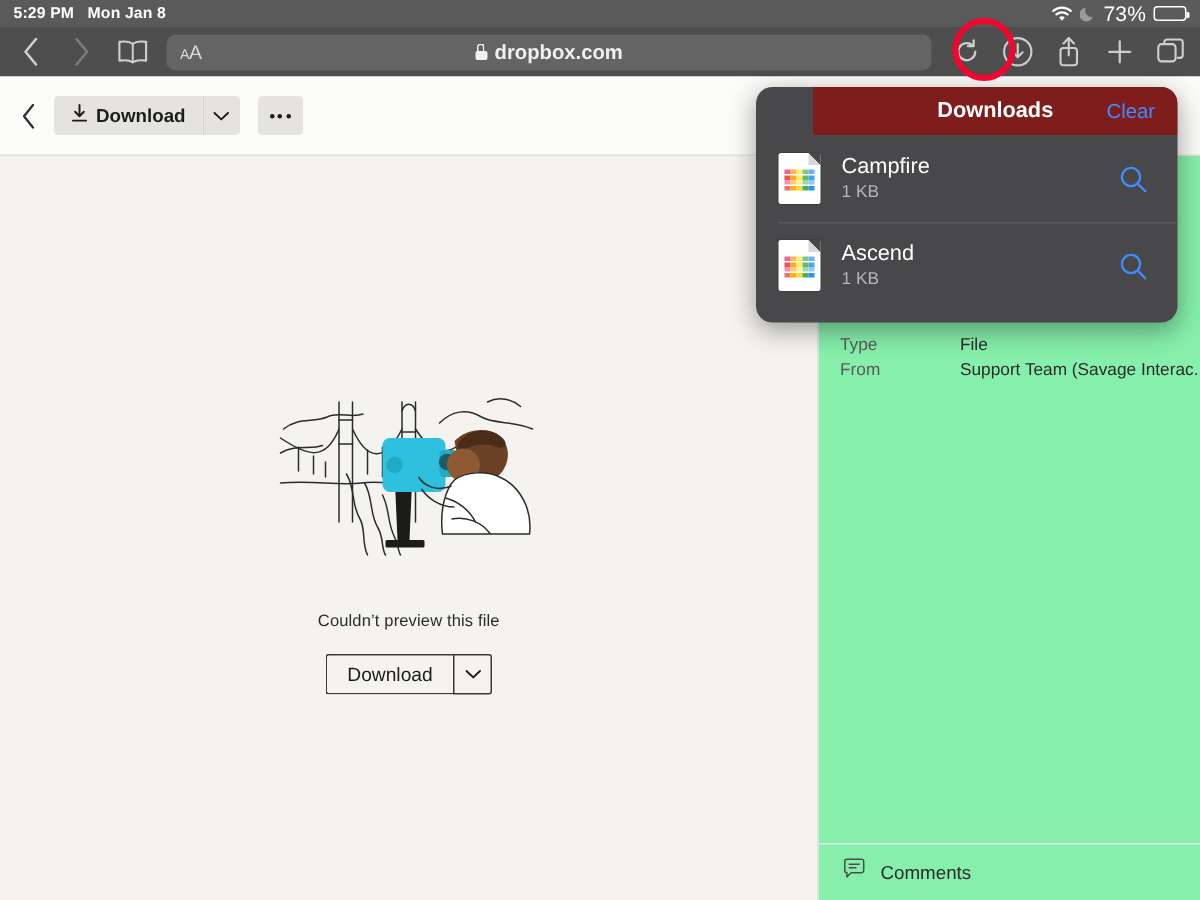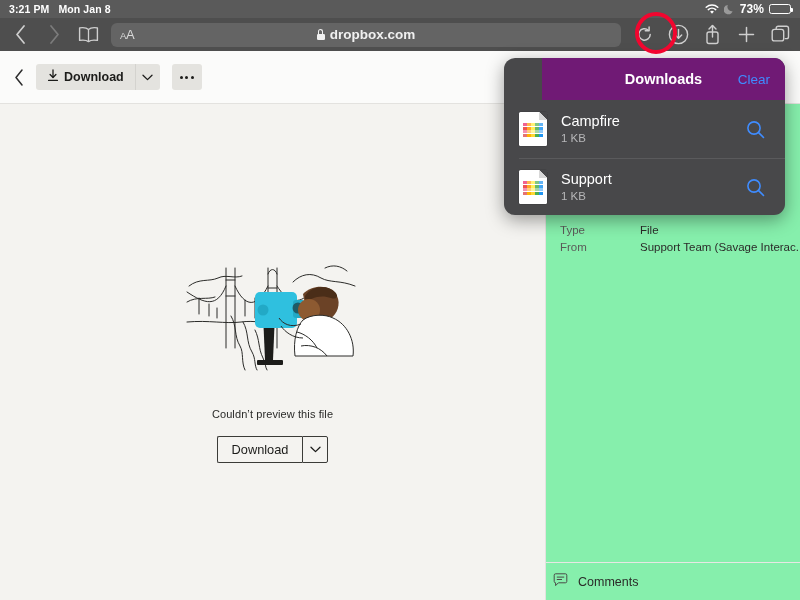--- a/index.html
+++ b/index.html
@@ -17,21 +17,21 @@
     background: #5a5a5a;
     display: flex; align-items: center; justify-content: space-between;
     padding: 0 9px;
     color: #ffffff;
     font-size: 10.5px; font-weight: bold;
     letter-spacing: .1px;
   }
   .status-left { display: flex; align-items: center; gap: 9px; }
   .status-right { display: flex; align-items: center; gap: 5px; }
   .status-right svg { display: block; }
-  .batt-pct { font-size: 12px; font-weight: bold; }
+  .batt-pct { font-size: 14px; font-weight: normal; }
   .batt-body {
     width: 22px; height: 10px; border: 1.2px solid #ffffff;
     border-radius: 2.6px; position: relative; padding: 1.2px;
   }
   .batt-body::after {
     content: ""; position: absolute; right: -3px; top: 3px;
     width: 1.8px; height: 4px; background: #ffffff; border-radius: 0 1px 1px 0;
   }
   .batt-fill { height: 100%; width: 73%; background: #ffffff; border-radius: 1px; }
 
@@ -163,37 +163,37 @@
     display: flex; font-size: 11.5px; color: #4b4b49;
     line-height: 17px; height: 17px; align-items: center;
   }
   .meta-key { width: 80px; color: #5b5b59; flex: none; }
   .meta-val { color: #2b2b29; white-space: nowrap; overflow: hidden; }
 
   .comments-bar {
     position: absolute; left: 0; bottom: 0; width: 255px; height: 38px;
     border-top: 1px solid #e8e7e4;
     display: flex; align-items: center; gap: 10px;
-    padding-left: 7px;
+    padding-left: 16px;
     margin-top: 38px;
   }
   .comments-label { font-size: 12.5px; color: #2b2b29; }
 
   
   .downloads-pop {
     position: absolute; top: 58px; left: 504px;
     width: 281px; height: 157px;
     background: #48484a;
     border-radius: 11px;
     overflow: hidden;
     z-index: 30;
     box-shadow: 0 5px 18px rgba(0,0,0,.38);
   }
   .dl-header {
-    height: 42px; background: #701a75;
+    height: 32px; background: #7f1d1d;
     display: flex; align-items: center; justify-content: center;
     position: relative;
     margin-left: 38px;
   }
   .dl-title { font-size: 14.5px; font-weight: bold; color: #ffffff; }
   .dl-clear {
     position: absolute; right: 15px; top: 50%; transform: translateY(-50%);
     font-size: 13.5px; color: #3f8cff;
   }
   .dl-item {
@@ -229,21 +229,21 @@
   .dl-size { font-size: 11.5px; color: #b6b6b8; line-height: 15px; margin-top: 1px; }
   .dl-search { color: #3f8cff; flex: none; display: flex; align-items: center; }
 </style>
 </head>
 <body>
 
 <div id="screen">
 
   <div class="statusbar">
     <div class="status-left">
-      <span>3:21 PM</span>
+      <span>5:29 PM</span>
       <span>Mon Jan 8</span>
     </div>
     <div class="status-right">
       <span>
         <svg width="14" height="11" viewBox="0 0 14 11">
           <path d="M7 9.8 L5.1 7.6 A3 3 0 0 1 8.9 7.6 Z" fill="#fff"></path>
           <path d="M3.3 5.6 A5.6 5.6 0 0 1 10.7 5.6" stroke="#fff" stroke-width="1.5" fill="none" stroke-linecap="round"></path>
           <path d="M1.2 3.3 A8.7 8.7 0 0 1 12.8 3.3" stroke="#fff" stroke-width="1.5" fill="none" stroke-linecap="round"></path>
         </svg>
       </span>
@@ -502,21 +502,21 @@
             <i style="background:#a5d6a7"></i>
             <i style="background:#90caf9"></i>
           <i style="background:#e57373"></i>
             <i style="background:#ffb300"></i>
             <i style="background:#fdd835"></i>
             <i style="background:#4caf50"></i>
             <i style="background:#2196f3"></i>
         </span>
       </span>
       <span class="dl-item-text">
-        <span class="dl-name" style="display:block">Support</span>
+        <span class="dl-name" style="display:block">Ascend</span>
         <span class="dl-size" style="display:block">1 KB</span>
       </span>
       <span class="dl-search">
         <svg width="19" height="19" viewBox="0 0 19 19">
           <circle cx="8" cy="8" r="6.1" stroke="currentColor" stroke-width="1.6" fill="none"></circle>
           <path d="M12.6 12.6 L17.5 17.5" stroke="currentColor" stroke-width="1.6" stroke-linecap="round"></path>
         </svg>
       </span>
     </div>
   </div>

